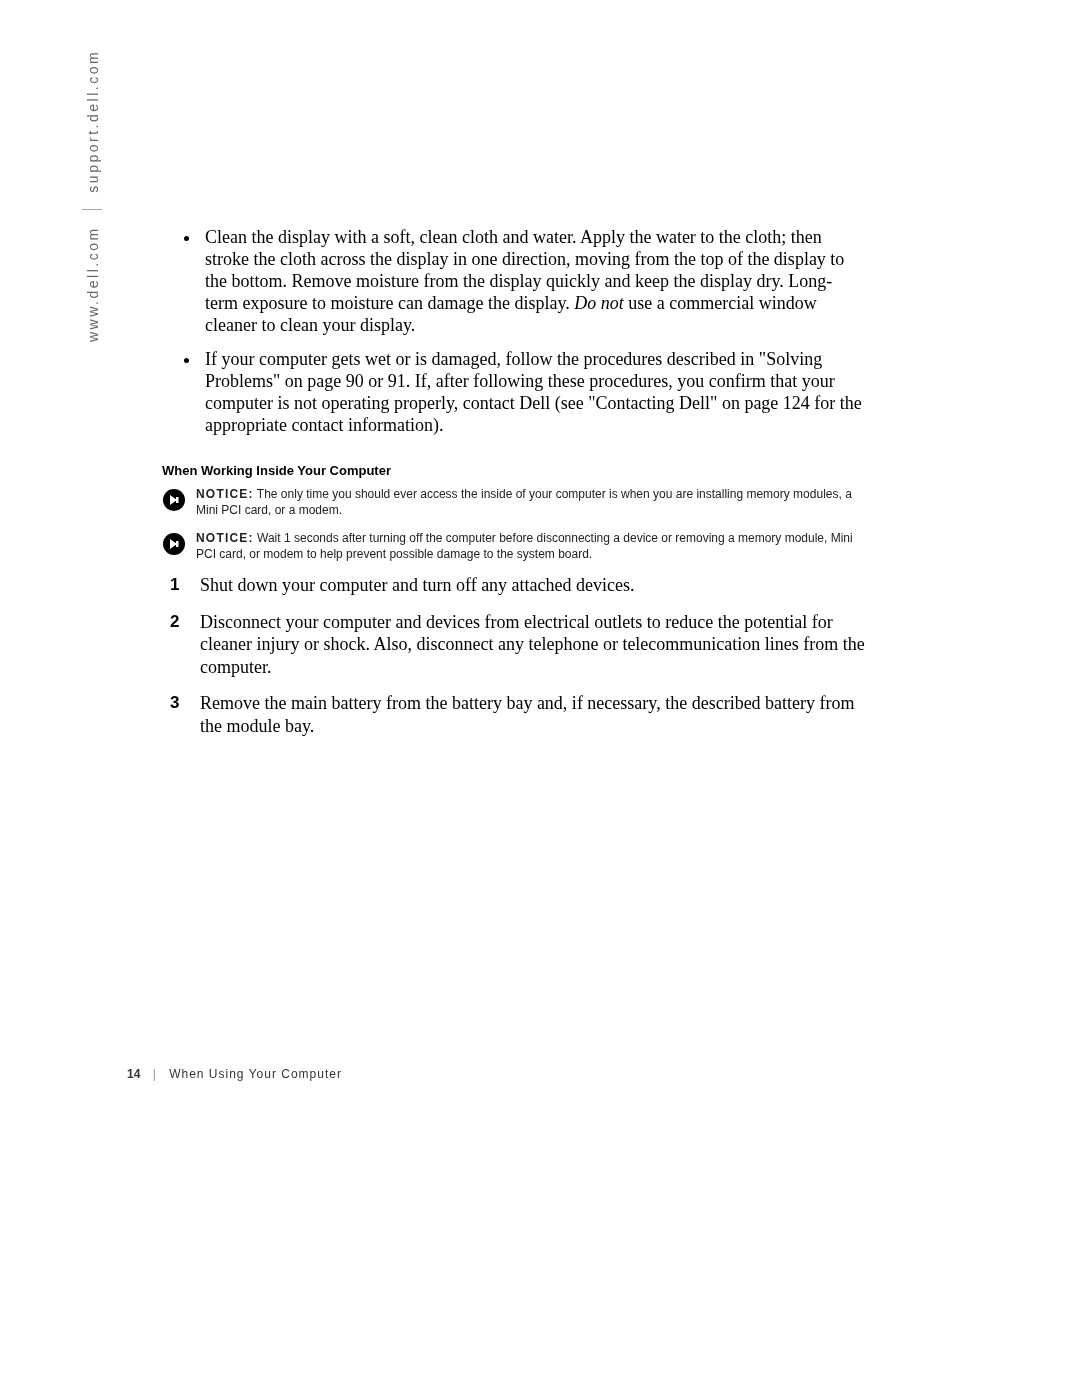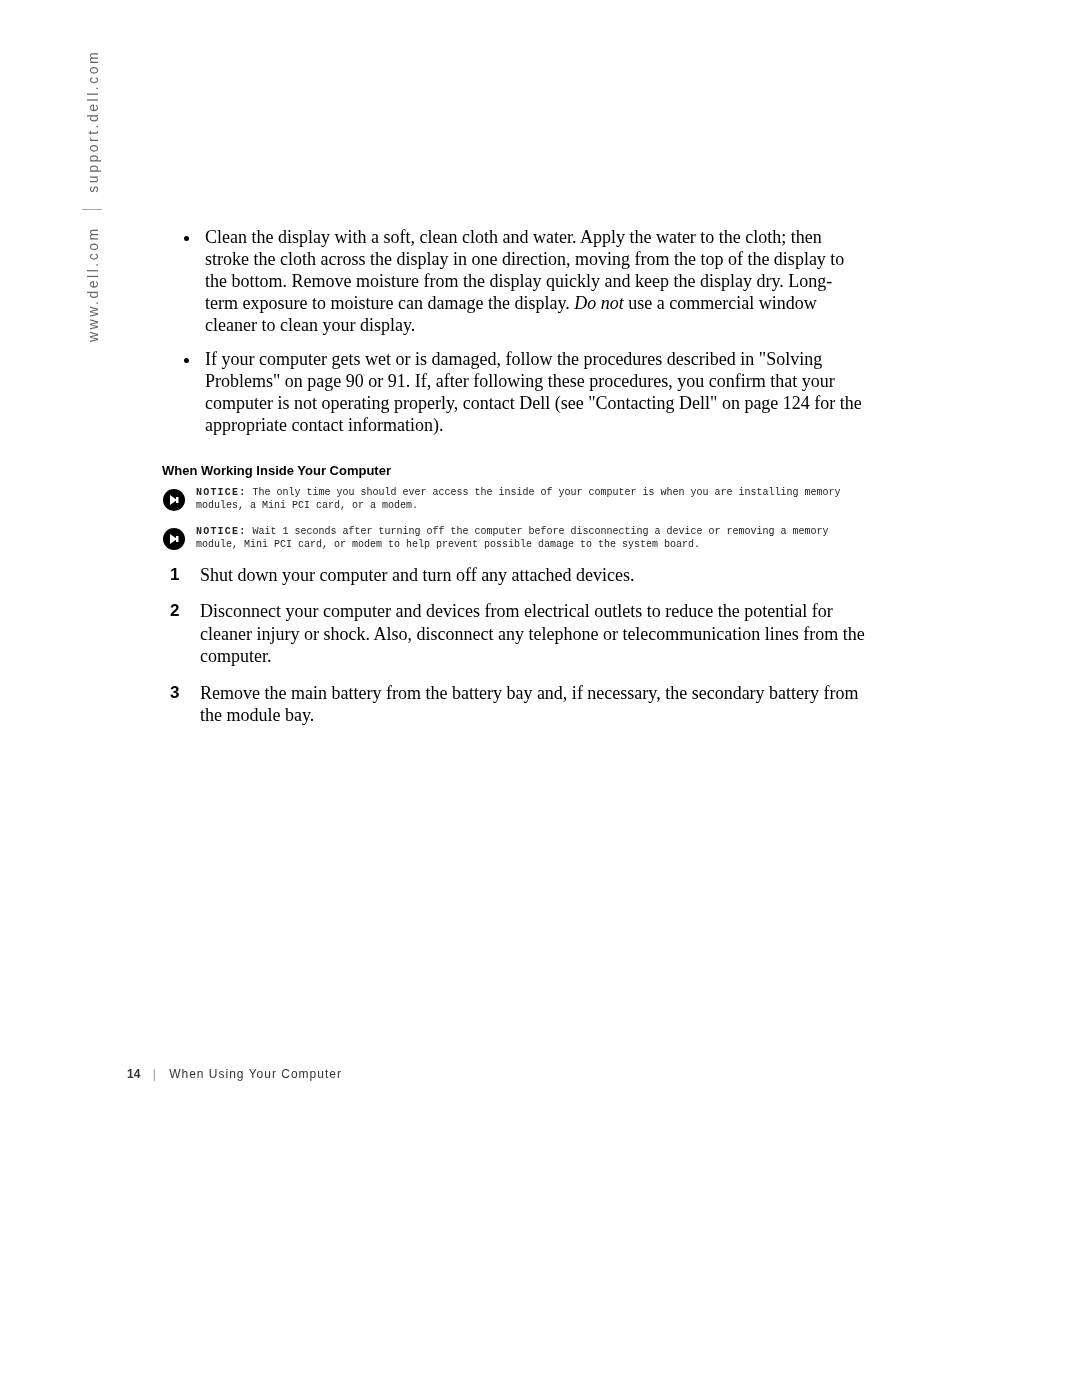--- a/index.html
+++ b/index.html
@@ -88,22 +88,22 @@
     margin-bottom: 12px;
   }
   .notice-icon {
     flex: 0 0 24px;
     width: 24px;
     height: 24px;
     margin-right: 10px;
     margin-top: 2px;
   }
   .notice-text {
-    font-family: Liberation Mono, monospace;
-    font-size: 10px;
+    font-family: Liberation Sans, sans-serif;
+    font-size: 12px;
     line-height: 1.35;
     color: #222;
   }
   .notice-label {
     font-weight: bold;
     letter-spacing: 1.2px;
   }
   ol.steps {
     margin: 12px 0 0 0;
     padding: 0 0 0 34px;
@@ -193,21 +193,21 @@
         </svg>
       </span>
       <div class="notice-text">
         <span class="notice-label">NOTICE:</span><span> Wait 1 seconds after turning off the computer before disconnecting a device or removing a memory module, Mini PCI card, or modem to help prevent possible damage to the system board.</span>
       </div>
     </div>
 
     <ol class="steps">
       <li>Shut down your computer and turn off any attached devices.</li>
       <li>Disconnect your computer and devices from electrical outlets to reduce the potential for cleaner injury or shock. Also, disconnect any telephone or telecommunication lines from the computer.</li>
-      <li>Remove the main battery from the battery bay and, if necessary, the secondary battery from the module bay.</li>
+      <li>Remove the main battery from the battery bay and, if necessary, the described battery from the module bay.</li>
     </ol>
 
   </div>
 
   <div class="footer">
     <span class="page-num">14</span>
     <span class="pipe">|</span>
     <span>When Using Your Computer</span>
   </div>
 

